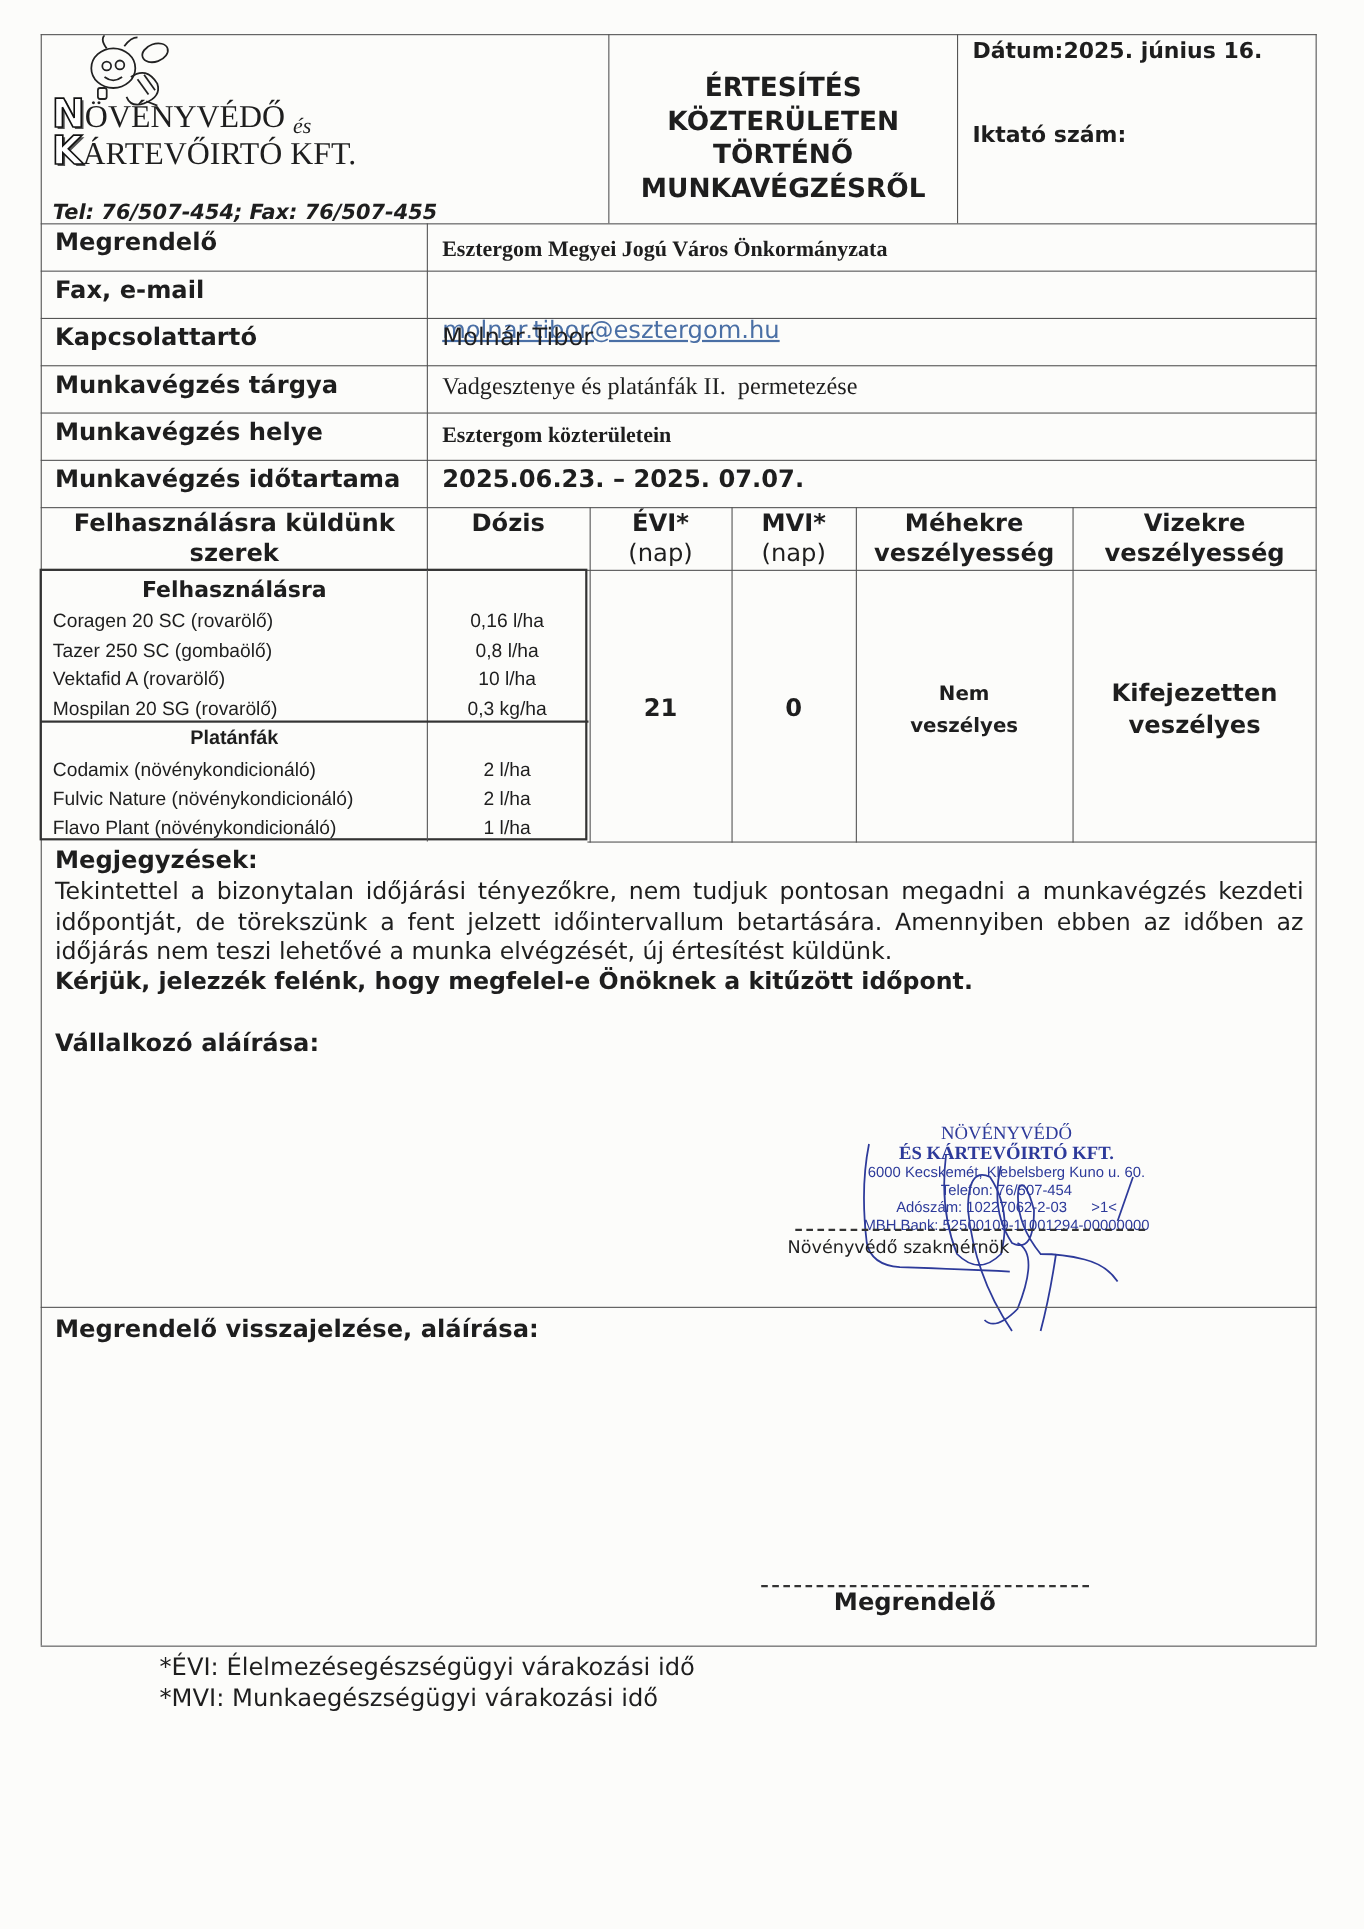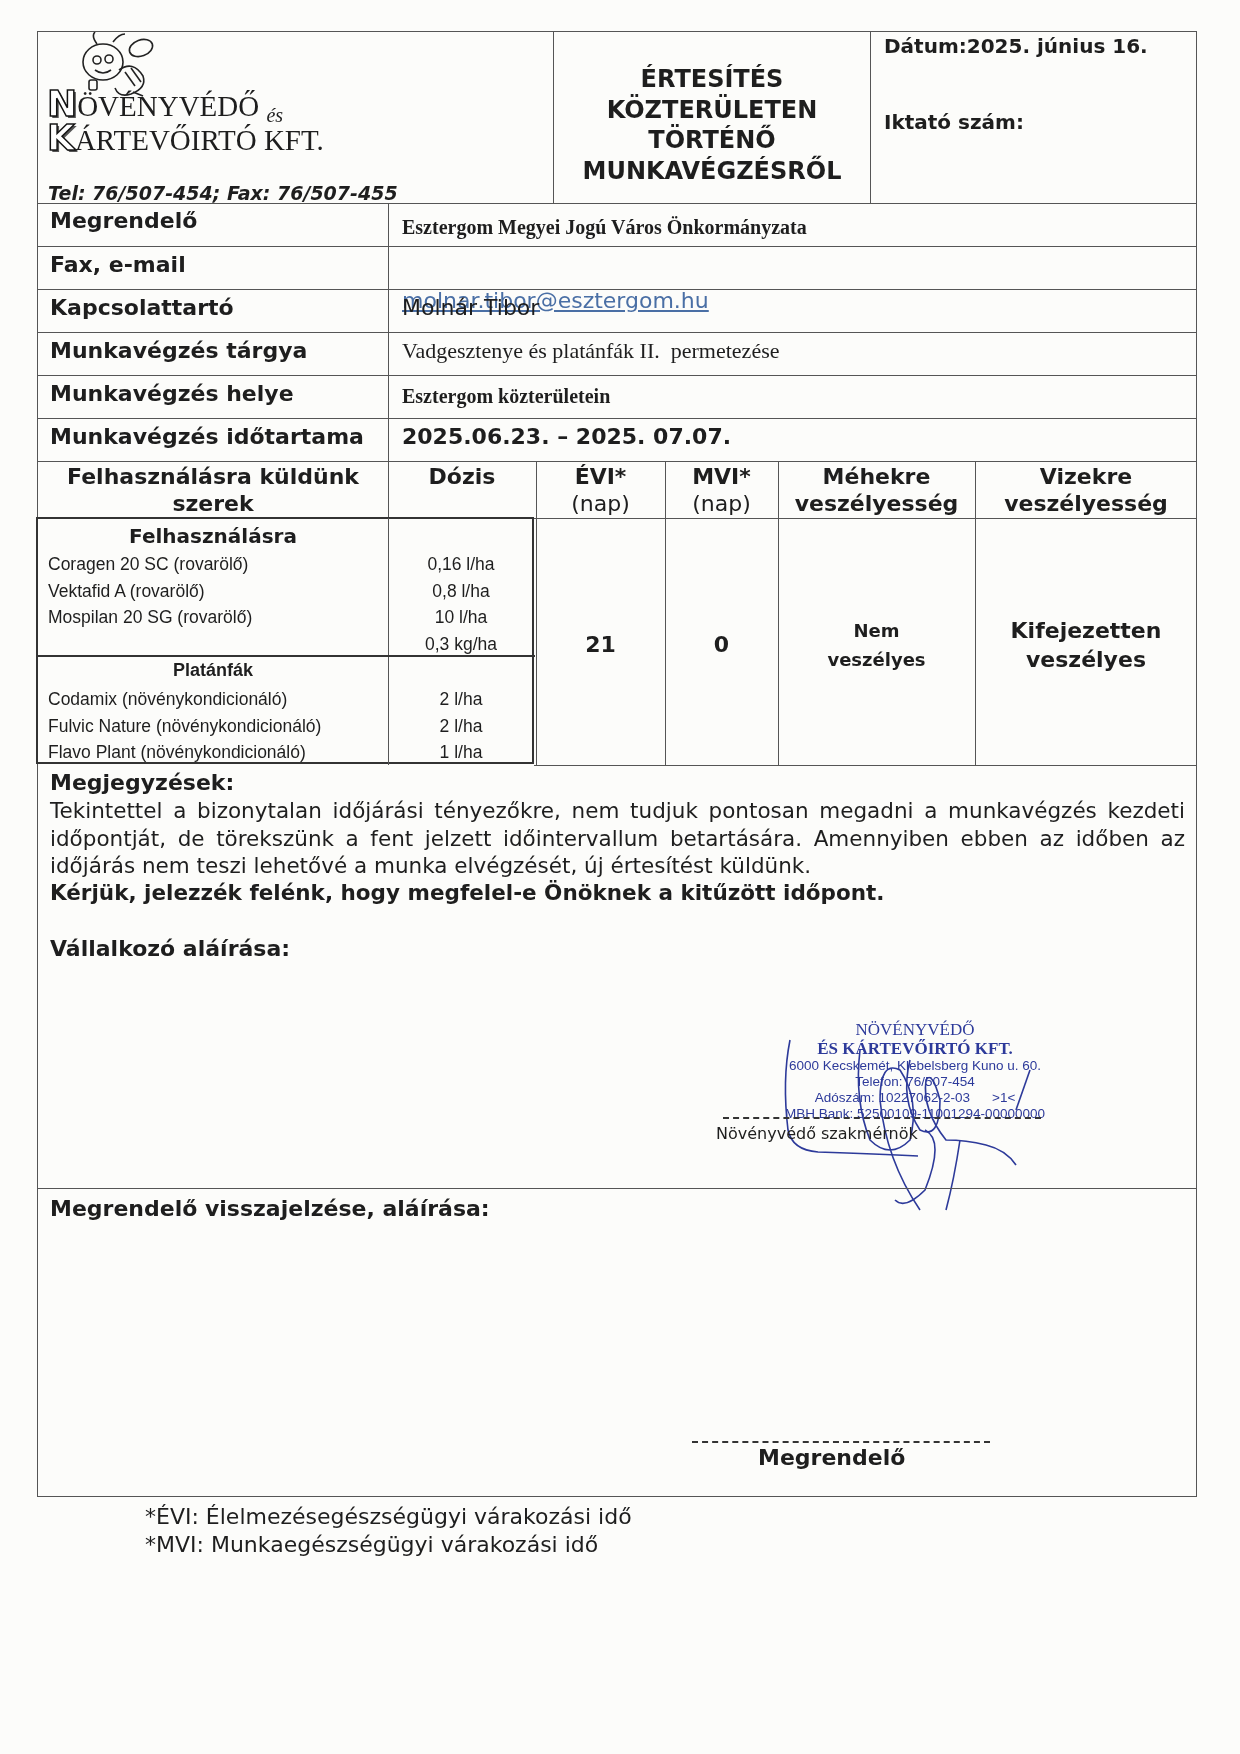--- a/index.html
+++ b/index.html
@@ -129,20 +129,21 @@
   <div>veszélyesség</div>
 </div>
 <div class="abs hdr" style="left:975px; top:463px; width:222px;border-radius:21px;">
   <div>Vizekre</div>
   <div>veszélyesség</div>
 </div>
 
 <div class="abs center" style="left:38px; top:524px; width:350px; font-weight:bold; font-size:20px;">Felhasználásra</div>
 <div class="abs prod" style="left:48px; top:551px; width:340px;">
   <div>Coragen 20 SC (rovarölő)</div>
+  <div>Tazer 250 SC (gombaölő)</div>
   <div>Vektafid A (rovarölő)</div>
   <div>Mospilan 20 SG (rovarölő)</div>
 </div>
 <div class="abs prod center" style="left:388px; top:551px; width:146px;">
   <div>0,16 l/ha</div>
   <div>0,8 l/ha</div>
   <div>10 l/ha</div>
   <div>0,3 kg/ha</div>
 </div>
 

